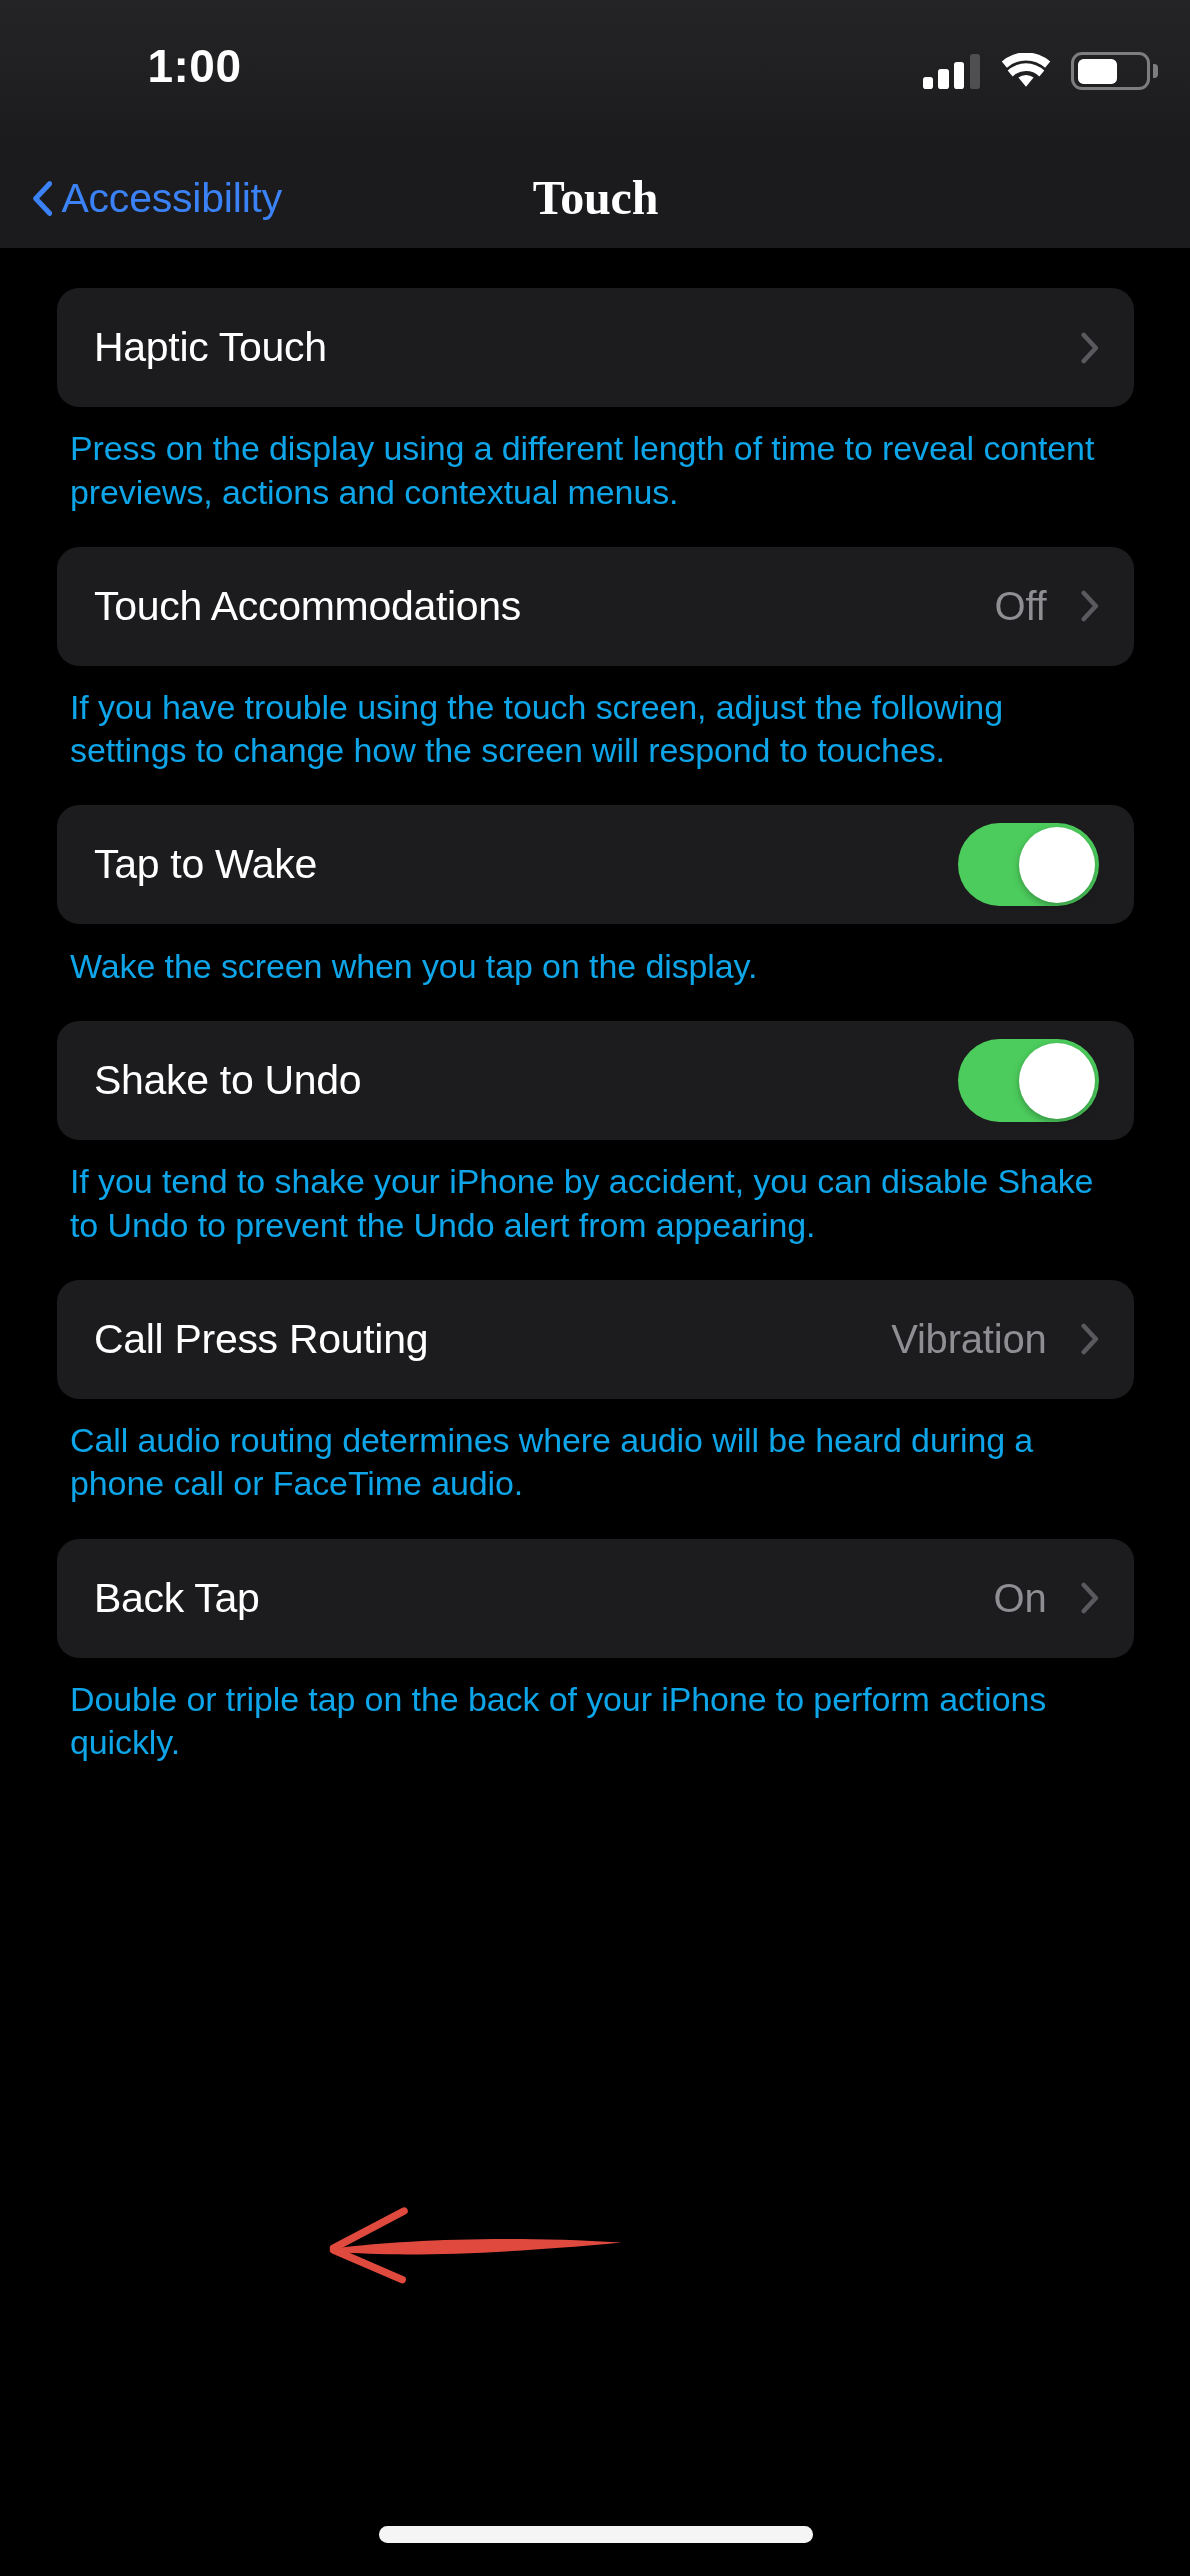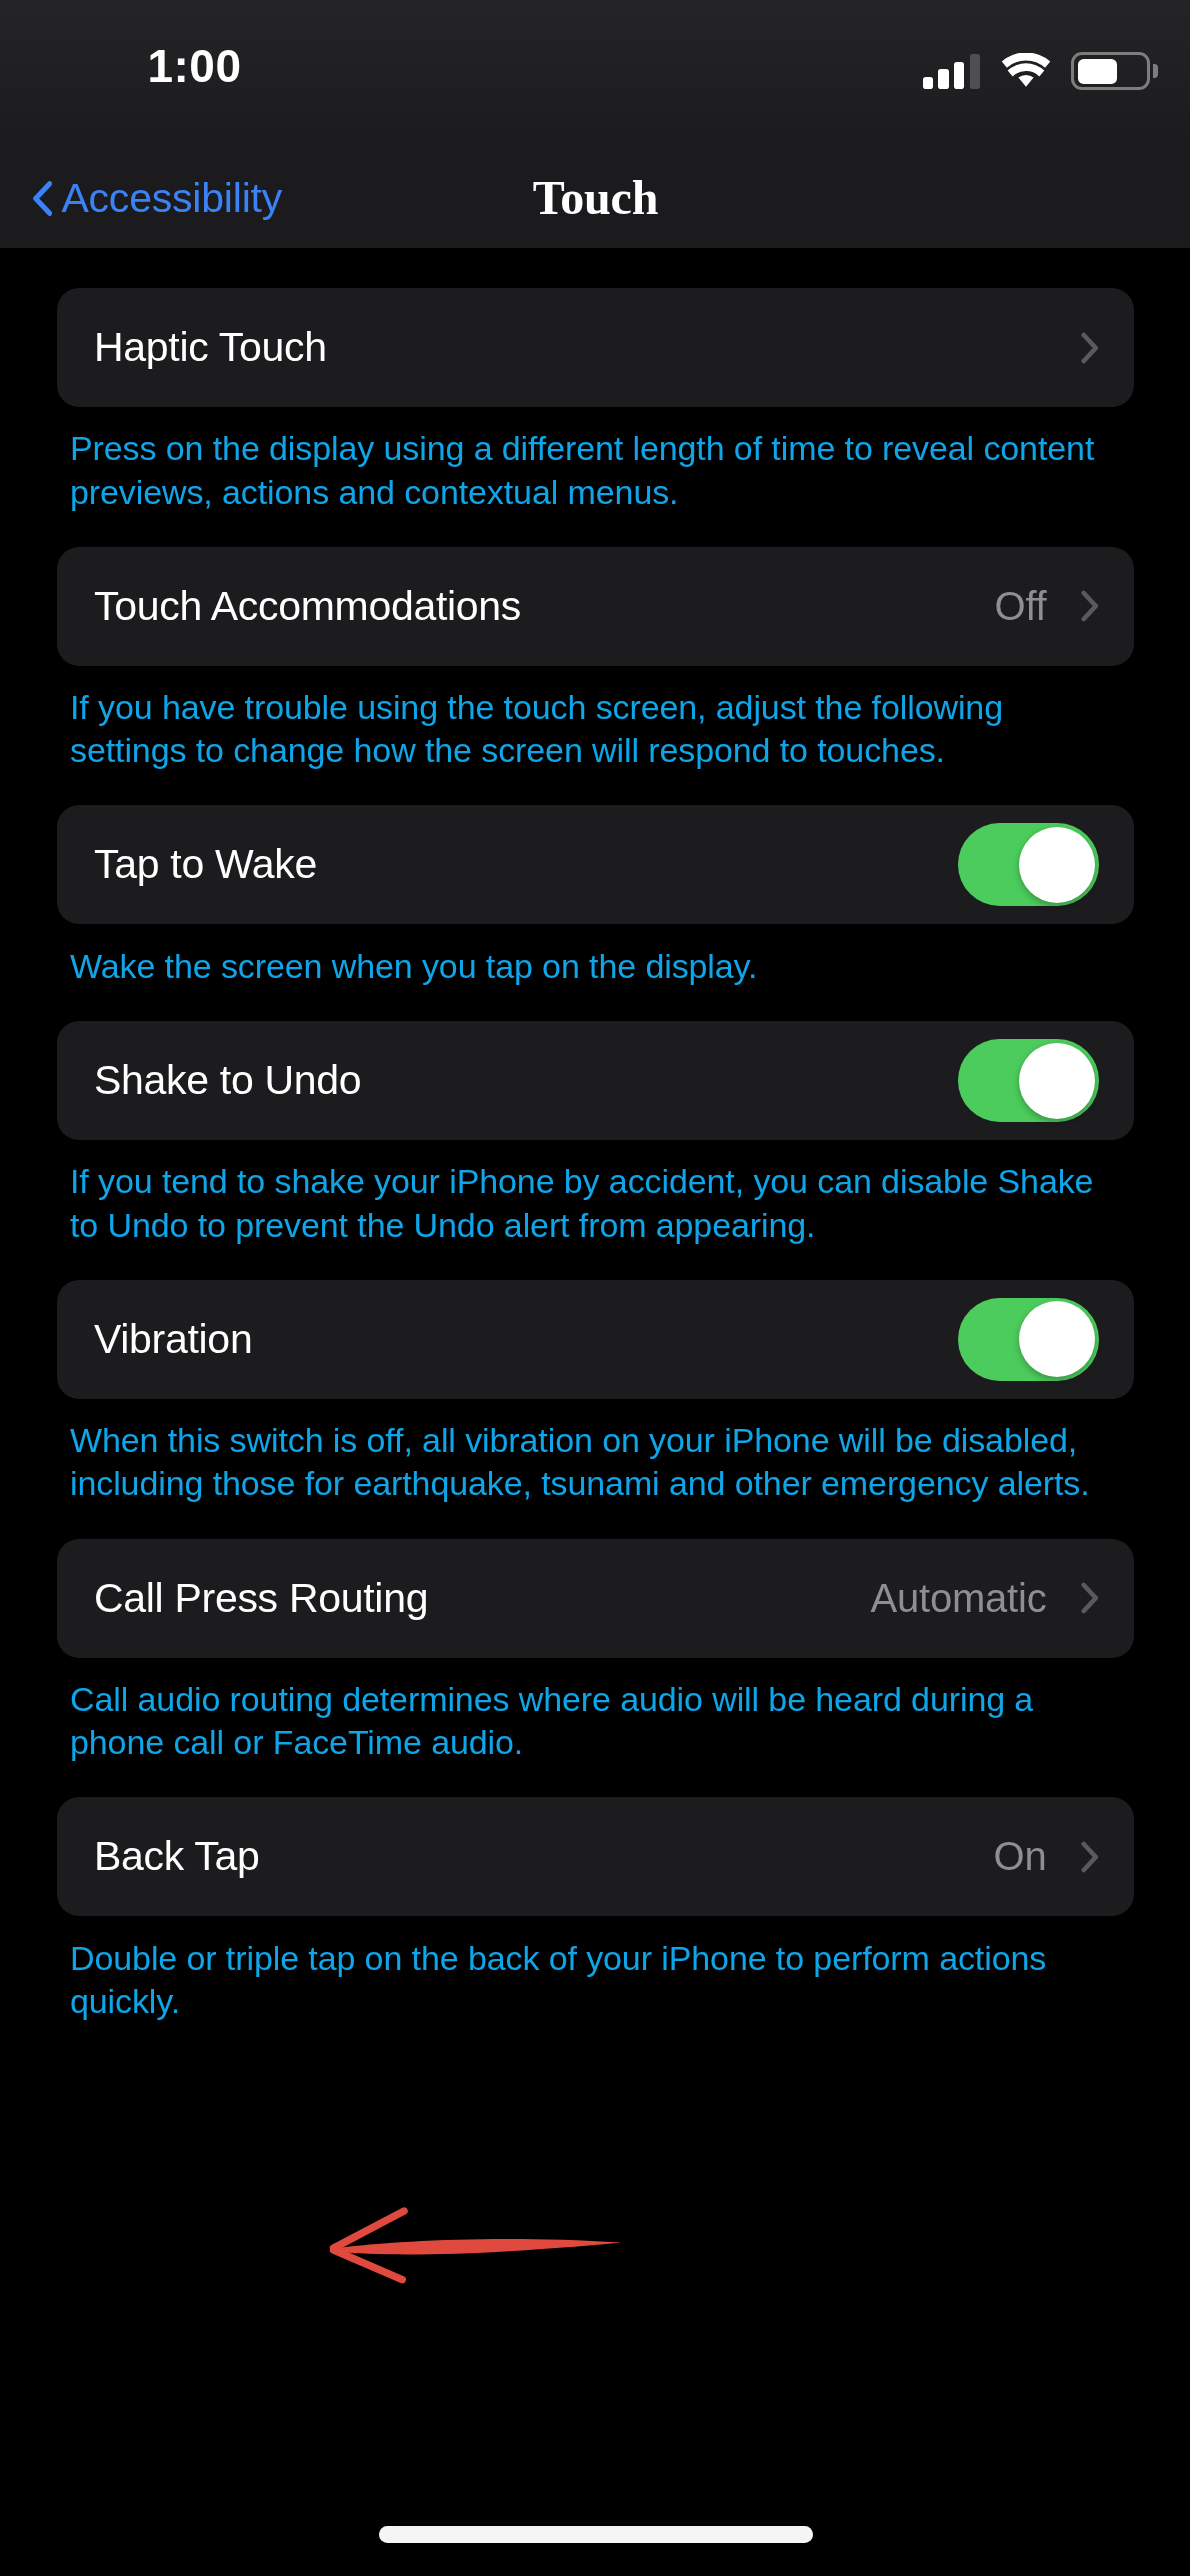--- a/index.html
+++ b/index.html
@@ -318,37 +318,26 @@
         <span class="row-label">Shake to Undo</span>
         <span class="row-right">
           <span class="toggle">
               <span class="knob"></span>
             </span>
         </span>
       </div>
       <div class="footer">If you tend to shake your iPhone by accident, you can disable Shake to Undo to prevent the Undo alert from appearing.</div>
     </div>
 
-    <div class="section">
-      <div class="card">
-        <span class="row-label">Vibration</span>
-        <span class="row-right">
-          <span class="toggle">
-              <span class="knob"></span>
-            </span>
-        </span>
-      </div>
-      <div class="footer">When this switch is off, all vibration on your iPhone will be disabled, including those for earthquake, tsunami and other emergency alerts.</div>
-    </div>
 
     <div class="section">
       <div class="card">
         <span class="row-label">Call Press Routing</span>
         <span class="row-right">
-          <span class="row-value">Automatic</span>
+          <span class="row-value">Vibration</span>
           <span class="chev">
             <svg width="18.5" height="32" viewBox="0 0 20 34">
                 <polyline points="3,3 16,17 3,31" fill="none" stroke="#5a5a5e" stroke-width="5" stroke-linecap="round" stroke-linejoin="round"></polyline>
               </svg>
           </span>
         </span>
       </div>
       <div class="footer">Call audio routing determines where audio will be heard during a phone call or FaceTime audio.</div>
     </div>
 

